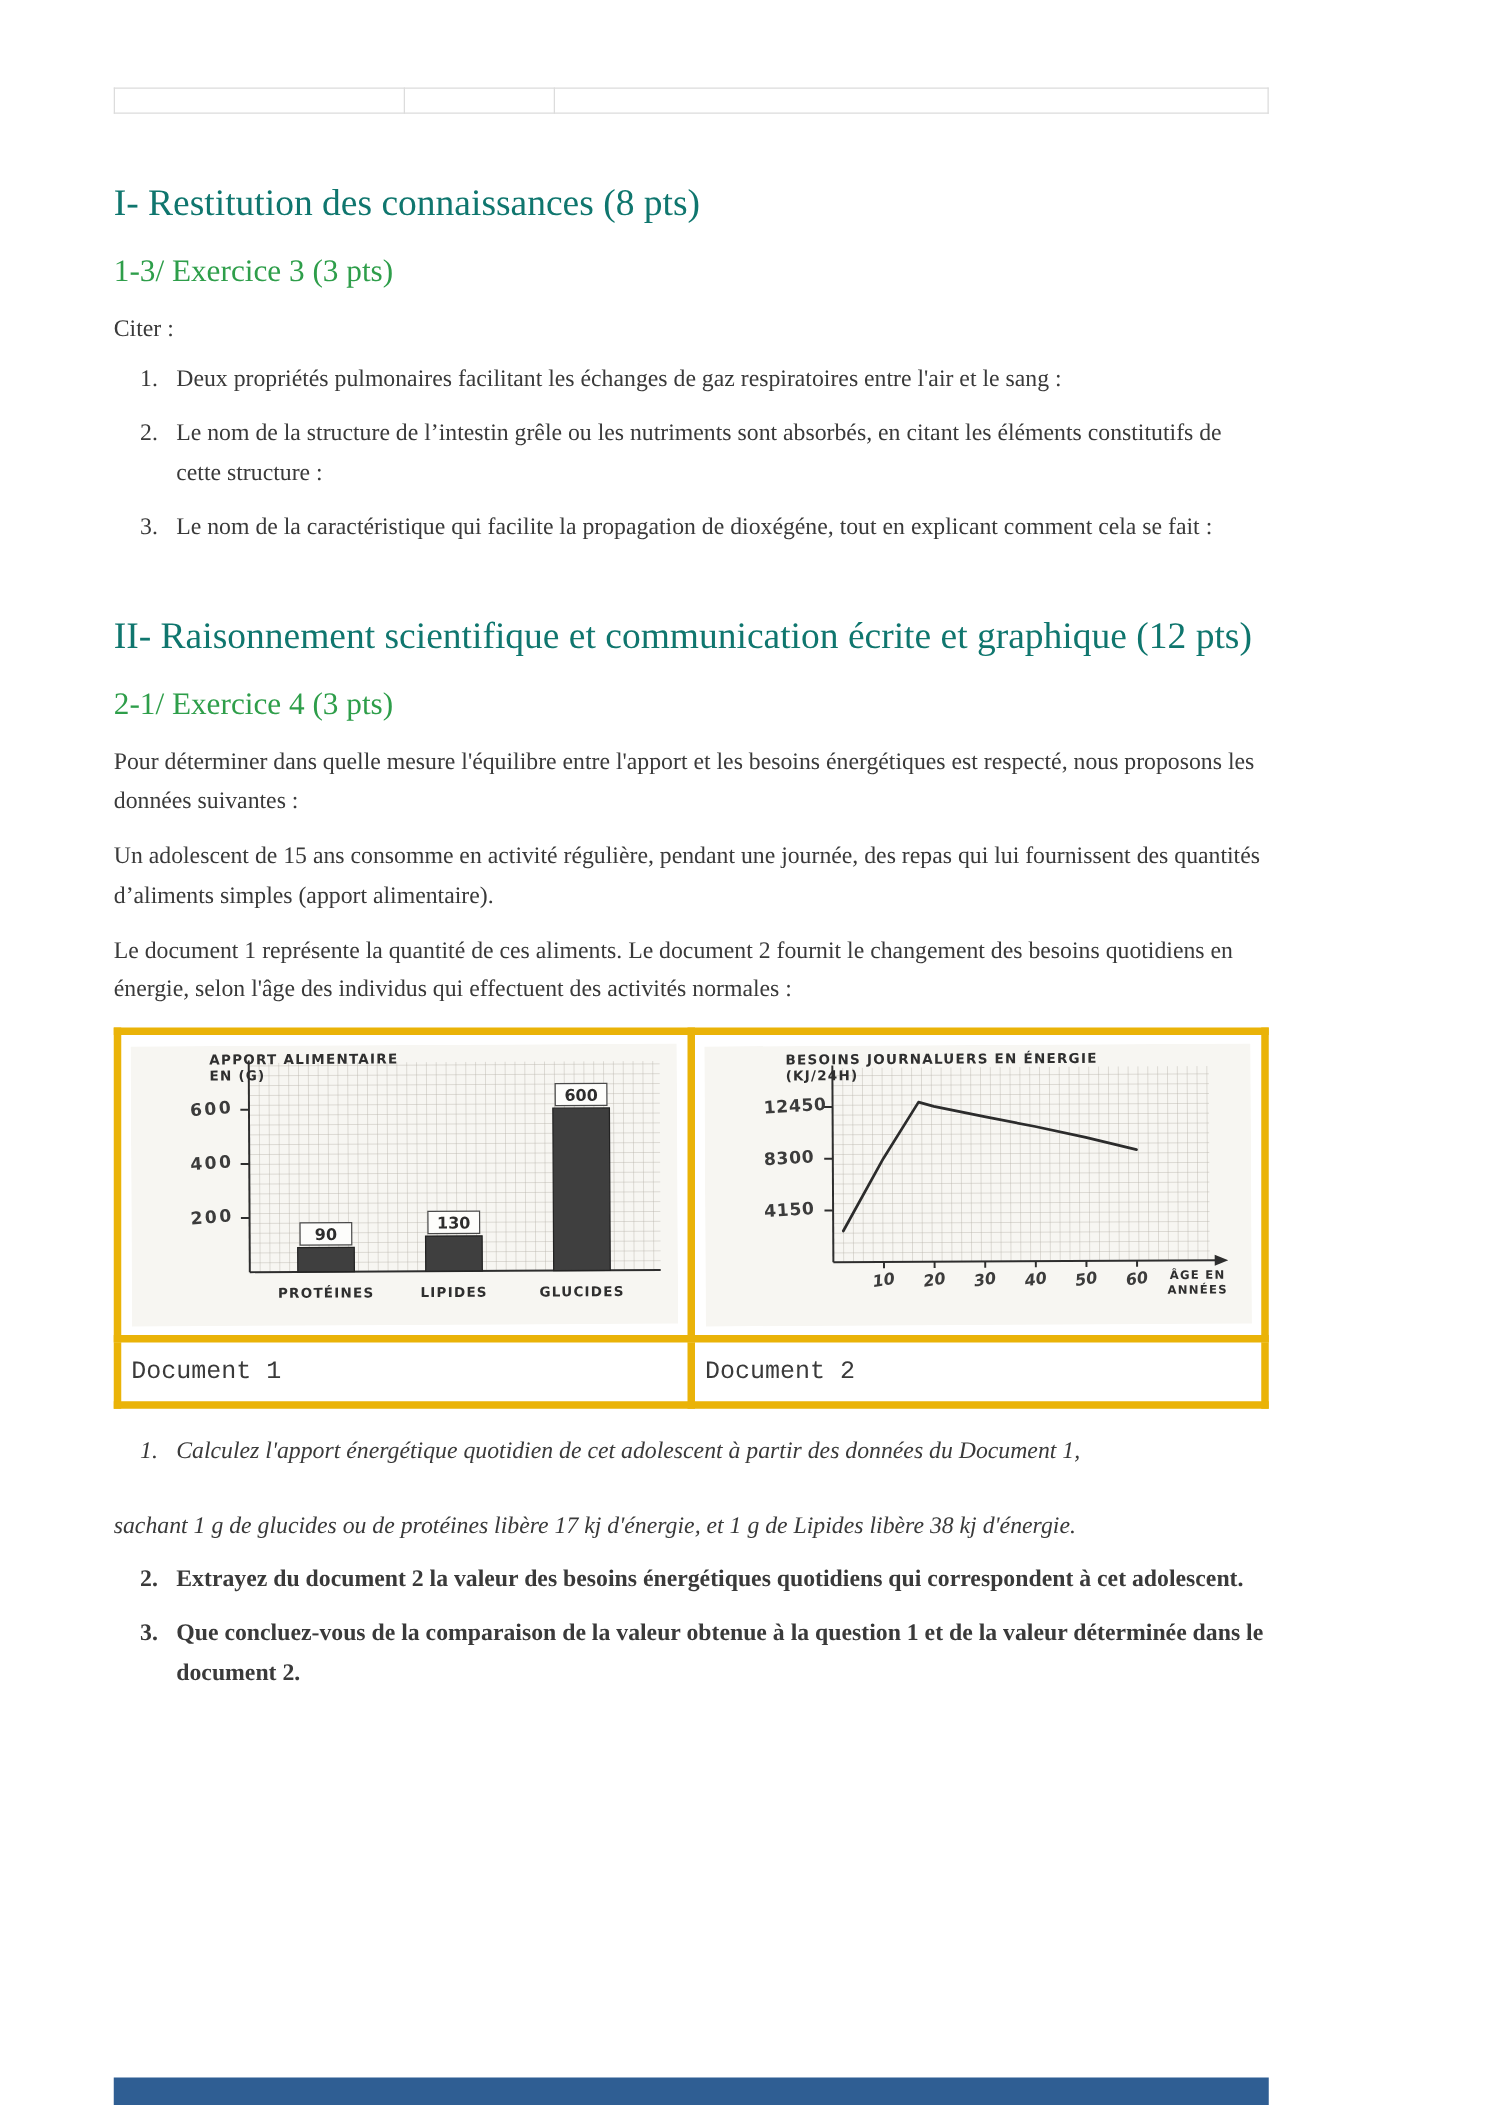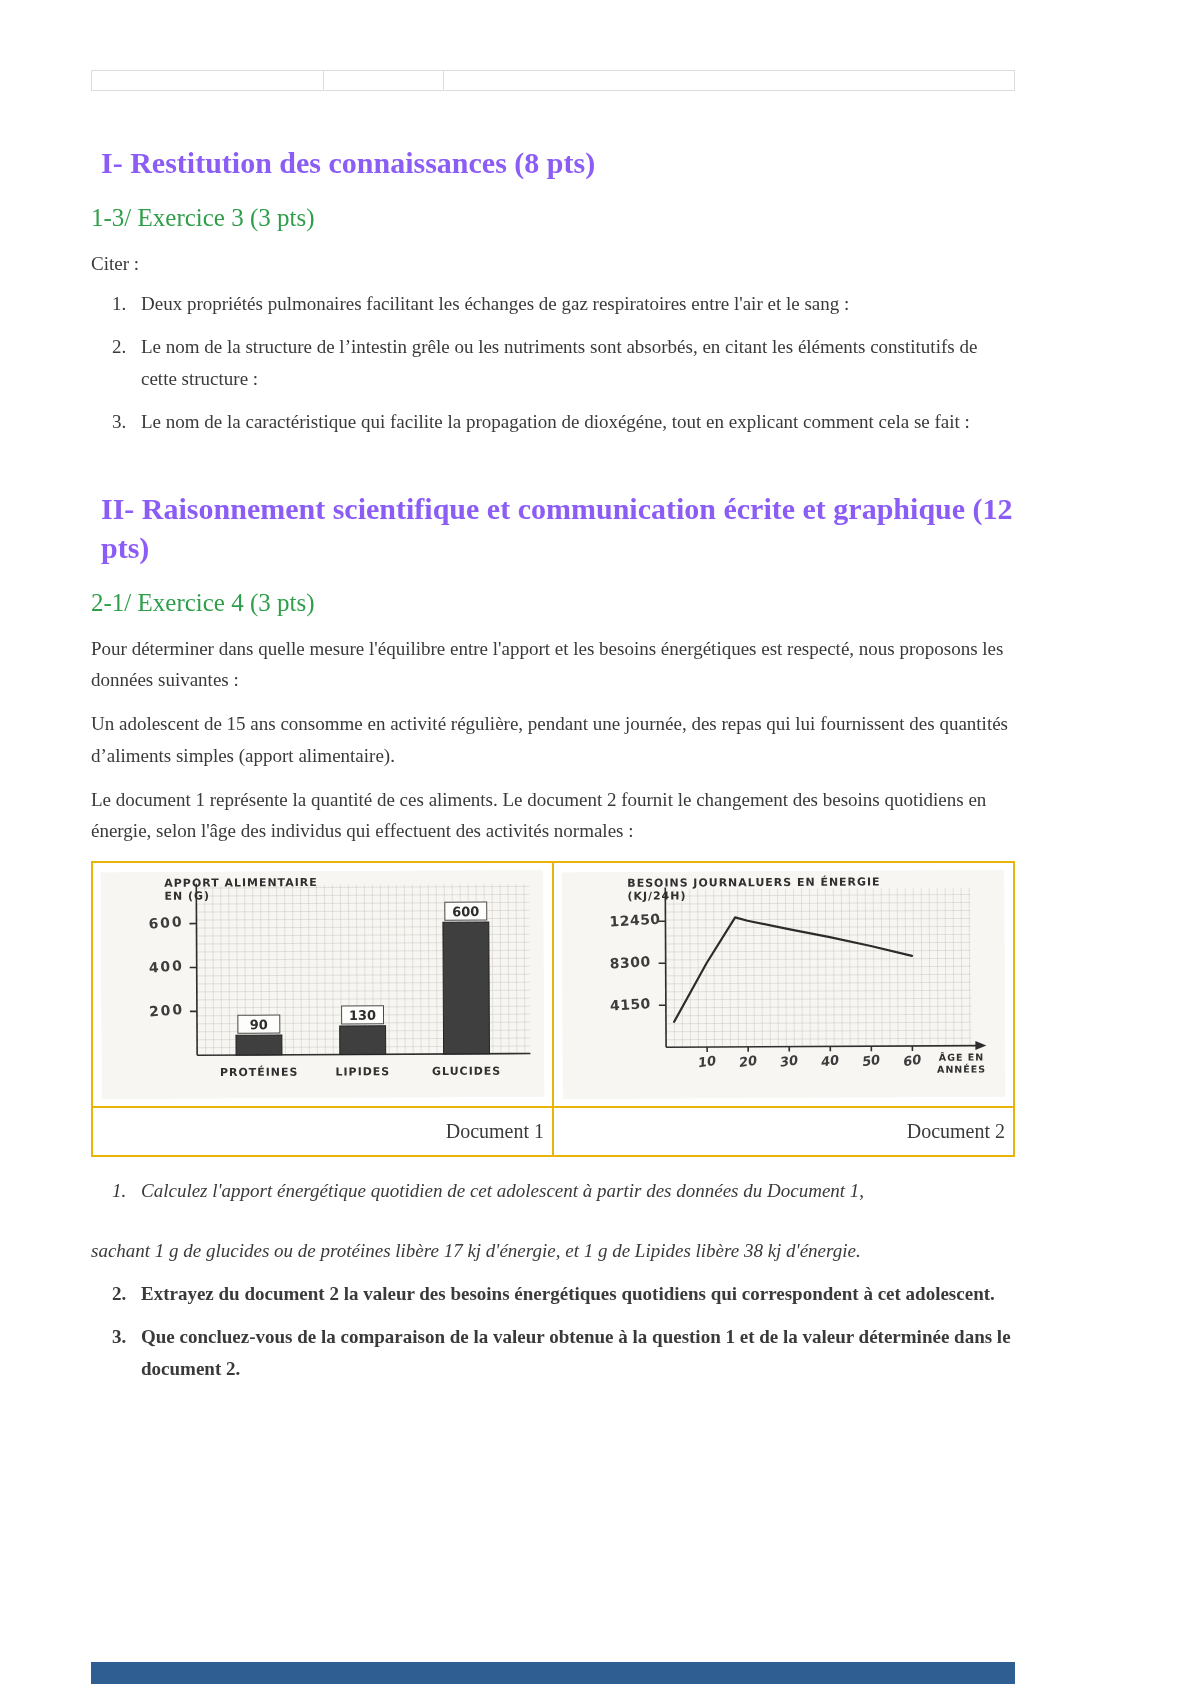--- a/index.html
+++ b/index.html
@@ -8,32 +8,32 @@
     background:#ffffff;color:#3a3a3a;
     font-family:"Liberation Serif","DejaVu Serif",serif;
   }
   .content{margin-left:91px;width:924px;padding-top:70px;}
 
   table.top-table{width:100%;border-collapse:collapse;}
   table.top-table td{border:1px solid #dcdcdc;height:19px;padding:0;}
   table.top-table td.c1{width:231px;}
   table.top-table td.c2{width:119px;}
 
-  h1.sec{color:#8b5cf6;font-size:30px;font-weight:700;line-height:1.3;margin:52px 0 0 10px;}
+  h1.sec{color:#0f766e;font-size:30px;font-weight:400;line-height:1.3;margin:52px 0 0 0;}
   h2.sub{color:#2e9e4a;font-size:25px;font-weight:400;line-height:1.3;margin:20px 0 0 0;}
   p.body{font-size:19px;line-height:1.65;margin:13px 0 0 0;font-family:Liberation Serif, serif;}
   p.note{font-size:19px;line-height:1.65;margin:28px 0 0 0;font-style:italic;}
 
   ol.qlist{margin:9px 0 0 0;padding-left:40px;font-size:19px;line-height:1.65;}
   ol.qlist li{margin:0 0 12px 0;padding-left:10px;}
   ol.qlist li:last-child{margin-bottom:0;}
 
   table.doc-table{width:100%;border-collapse:collapse;margin-top:14px;}
-  table.doc-table td{border:2px solid #eab308;width:50%;padding:8px;vertical-align:middle;}
-  table.doc-table td.caption{text-align:right;font-size:20px;padding:12px 8px;}
+  table.doc-table td{border:6px solid #eab308;width:50%;padding:8px;vertical-align:middle;}
+  table.doc-table td.caption{text-align:left;font-size:20px;padding:12px 8px;font-family:Liberation Mono, monospace;}
   .chart{width:100%;}
   .chart svg{display:block;width:100%;height:auto;transform:rotate(-0.3deg);}
 
   
   .ct{font:700 11px "DejaVu Sans",sans-serif;letter-spacing:1px;fill:#2f2f2f;}
   .cat{font:700 11px "DejaVu Sans",sans-serif;letter-spacing:1px;fill:#2f2f2f;text-anchor:middle;}
   .hw{font:600 14px "DejaVu Sans",sans-serif;fill:#3c3c3c;letter-spacing:2px;}
   .hwc{font:700 13px "DejaVu Sans",sans-serif;fill:#2d2d2d;text-anchor:middle;}
   .hwi{font:italic 600 13px "DejaVu Sans",sans-serif;fill:#3c3c3c;text-anchor:middle;}
   .ax{stroke:#2e2e2e;stroke-width:1.6;}

